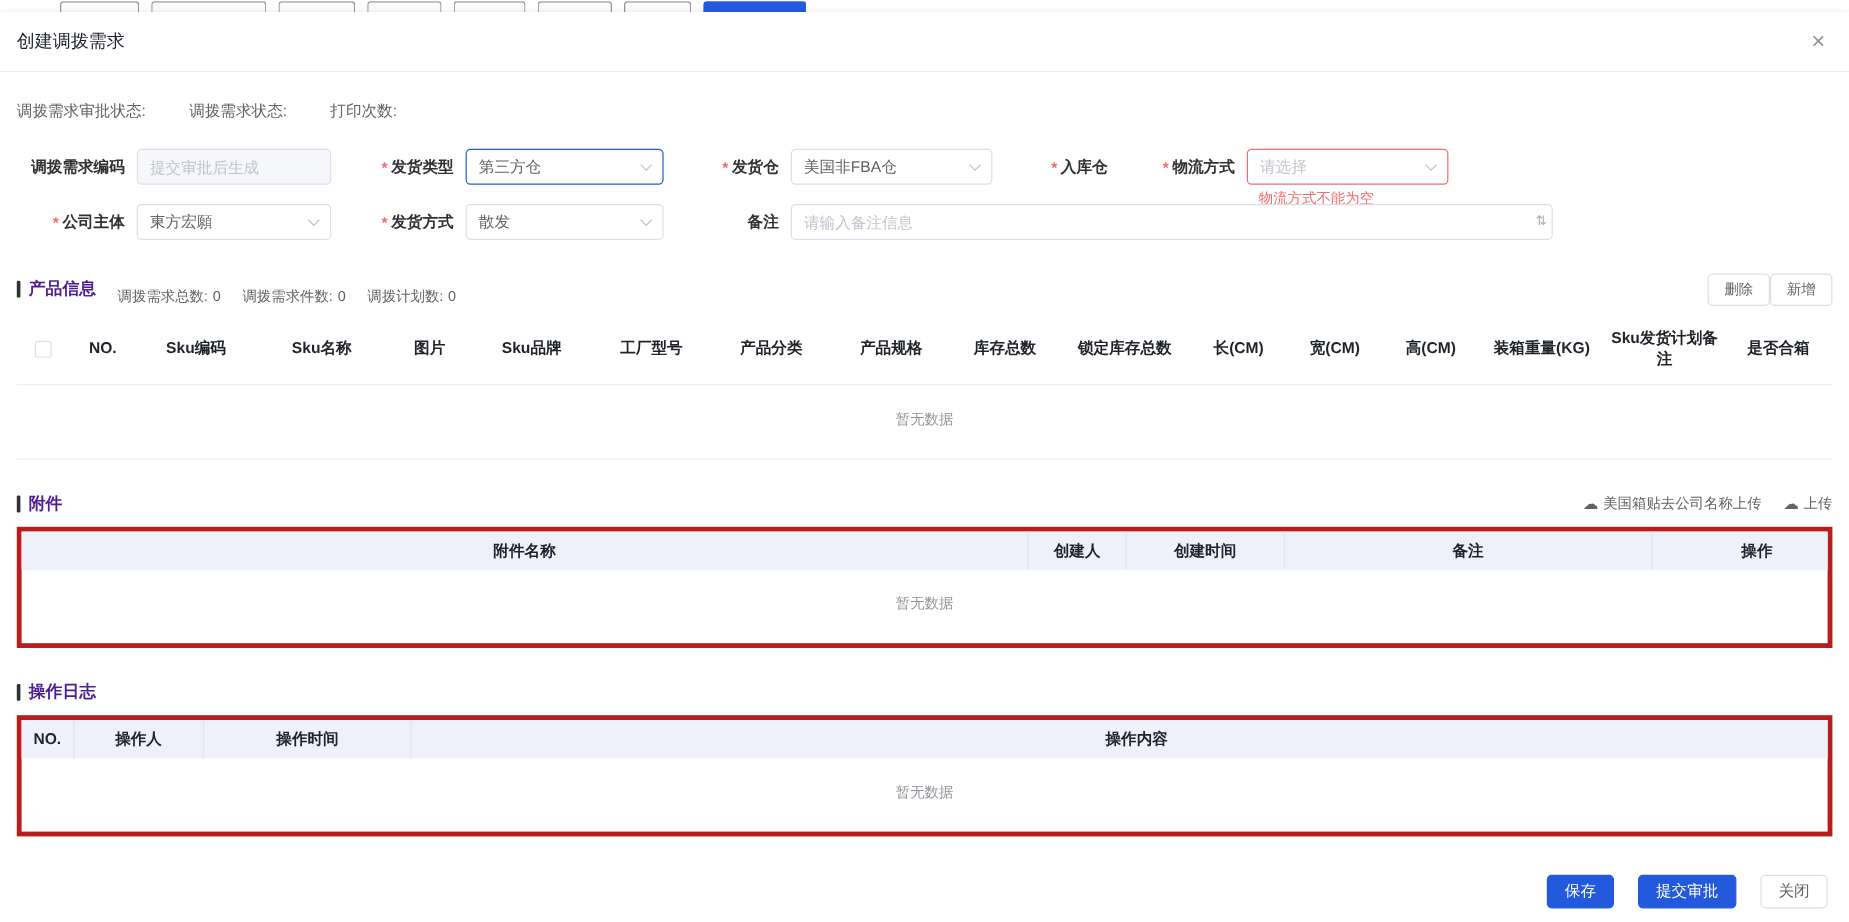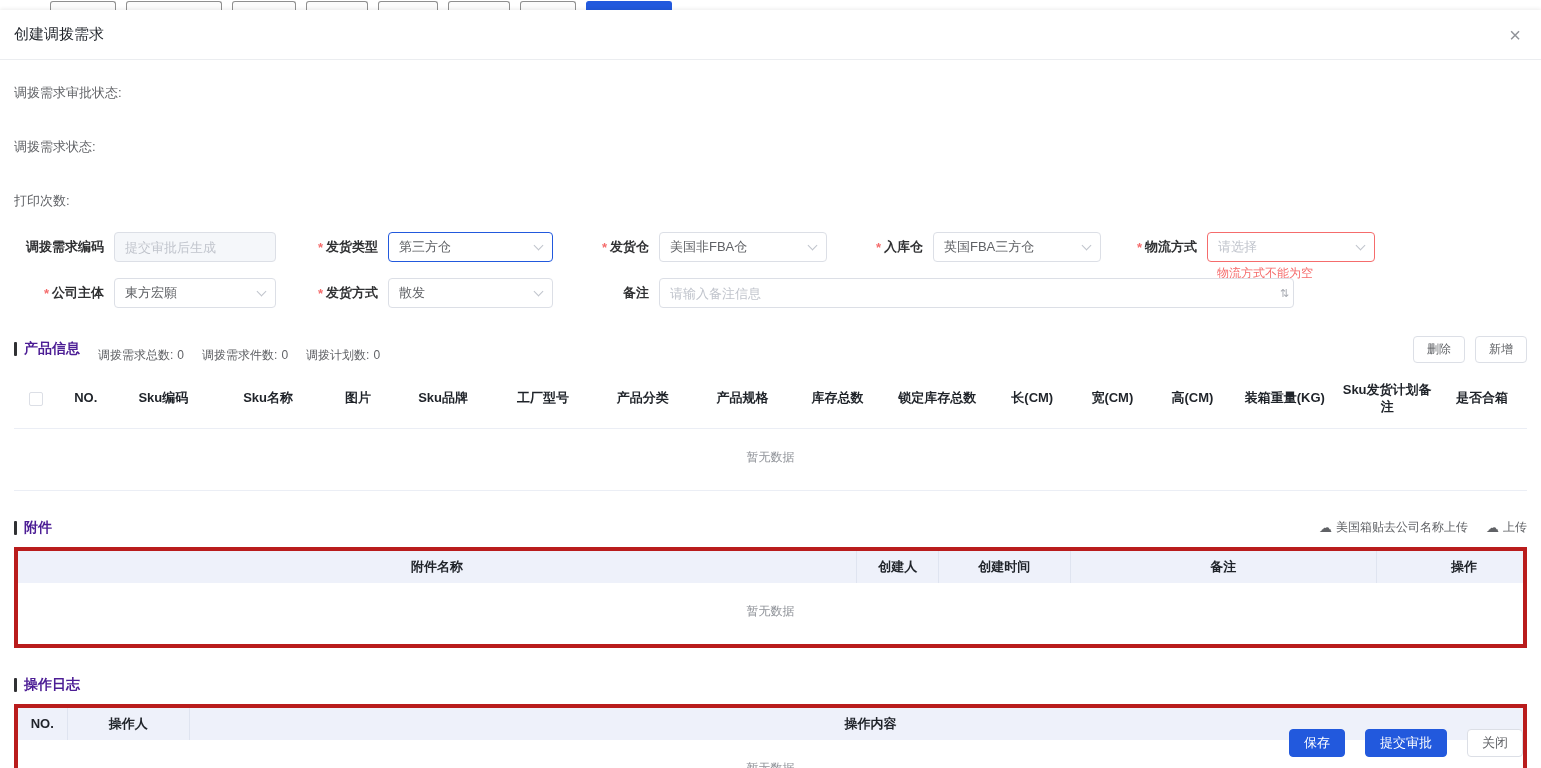--- a/index.html
+++ b/index.html
@@ -12,21 +12,21 @@
   .app-tab { height:9px; background:#fbfbfb; border:1px solid #8f8f8f; border-bottom:none; border-radius:3px 3px 0 0; }
   .app-tab.active { background:var(--accent,#2259dd); border-color:var(--accent,#2259dd); }
 
   .modal { position:absolute; left:0; top:10px; width:1541px; height:758px; background:#fff; box-shadow:0 -1px 4px rgba(0,0,0,.08); }
   .modal-header { display:flex; align-items:center; justify-content:space-between; height:50px; padding:0 20px 0 14px; border-bottom:1px solid #ebedf0; }
   .modal-title { font-size:15px; font-weight:500; color:#1f2329; }
   .close-x { font-size:20px; color:#909399; cursor:pointer; line-height:1; }
 
   .content { padding:0 14px; }
 
-  .status-row { display:flex; gap:36px; margin-top:24px; font-size:13px; color:#606266;flex-direction:column; }
+  .status-row { display:flex; gap:36px; margin-top:24px; font-size:13px; color:#606266; }
 
   .form { margin-top:22px; }
   .form-row { display:flex; align-items:flex-start; margin-bottom:16px; }
   .field { display:flex; align-items:flex-start; position:relative; }
   .flabel { display:flex; align-items:center; justify-content:flex-end; padding-right:10px; font-size:13px; font-weight:600; color:#303133; height:30px; white-space:nowrap; }
   .req { color:var(--danger,#f56c6c); margin-right:3px; }
 
   .ctl { height:30px; border:1px solid #dcdfe6; border-radius:4px; background:#fff; font-size:13px; color:#606266; }
   .select { display:flex; align-items:center; justify-content:space-between; padding:0 10px; cursor:pointer; }
   .select .val { overflow:hidden; white-space:nowrap; }
@@ -42,21 +42,21 @@
   .remark-wrap { position:relative; }
   .remark { display:block; width:100%; height:30px; resize:none; outline:none; padding:6px 26px 6px 10px; font-family:inherit; overflow:hidden; }
   .resize-grip { position:absolute; right:5px; top:50%; transform:translateY(-50%); color:#a8abb2; font-size:11px; line-height:1; }
   .resize-grip::before { content:"\21C5"; }
 
   .section-head { display:flex; align-items:center; margin-top:28px; }
   .bar { width:3px; height:14px; background:#303133; border-radius:1px; margin-right:7px; flex:none; }
   .sec-title { font-size:14px; font-weight:700; color:#4c1d95; }
   .stats { display:flex; gap:18px; margin-left:18px; font-size:12px; color:#606266;margin-top:13px; }
   .stat .v { margin-left:4px; }
-  .head-actions { margin-left:auto; display:flex; gap:10px; }
+  .head-actions { margin-left:auto; display:flex; }
 
   .btn { height:27px; padding:0 13px; border-radius:4px; font-size:12px; font-family:inherit; cursor:pointer; }
   .btn-plain { background:#fff; border:1px solid #dcdfe6; color:#606266; }
   .btn-primary { background:var(--accent,#2259dd); border:1px solid var(--accent,#2259dd); color:#fff; }
 
   
   .ptable { margin-top:10px; }
   .ptable-header { display:flex; align-items:center; border-bottom:1px solid #ebeef5; padding:8px 0 12px; }
   .pc { font-size:13px; font-weight:700; color:#1f2329; text-align:center; display:flex; align-items:center; justify-content:center; line-height:1.3; padding:0 3px; }
   .pc-check { flex:0 0 44px; }
@@ -134,24 +134,20 @@
             <div class="ctl select" style="width:168px">
               <span class="val">美国非FBA仓</span>
               <span class="chev"></span>
             </div>
           </div>
           <div class="field">
             <label class="flabel" style="width:106px">
                 <span class="req">*</span>
                 <span>入库仓</span>
               </label>
-            <div class="ctl select" style="width:168px">
-              <span class="val">英国FBA三方仓</span>
-              <span class="chev"></span>
-            </div>
           </div>
           <div class="field">
             <label class="flabel" style="width:106px">
                 <span class="req">*</span>
                 <span>物流方式</span>
               </label>
             <div class="ctl select err" style="width:168px">
               <span class="val placeholder">请选择</span>
               <span class="chev"></span>
             </div>
@@ -259,20 +255,21 @@
 
       <div class="section-head">
         <span class="bar"></span>
         <span class="sec-title">操作日志</span>
       </div>
 
       <div class="dtable">
         <div class="dtable-header">
           <div class="dc" style="flex:44 1 0">NO.</div>
           <div class="dc" style="flex:110 1 0">操作人</div>
+          <div class="dc" style="flex:177 1 0">操作时间</div>
           <div class="dc last" style="flex:1182 1 0">操作内容</div>
         </div>
         <div class="empty-row">暂无数据</div>
       </div>
 
     </div>
 
     <div class="footer">
       <button class="btn btn-primary btn-lg">保存</button>
       <button class="btn btn-primary btn-lg">提交审批</button>

